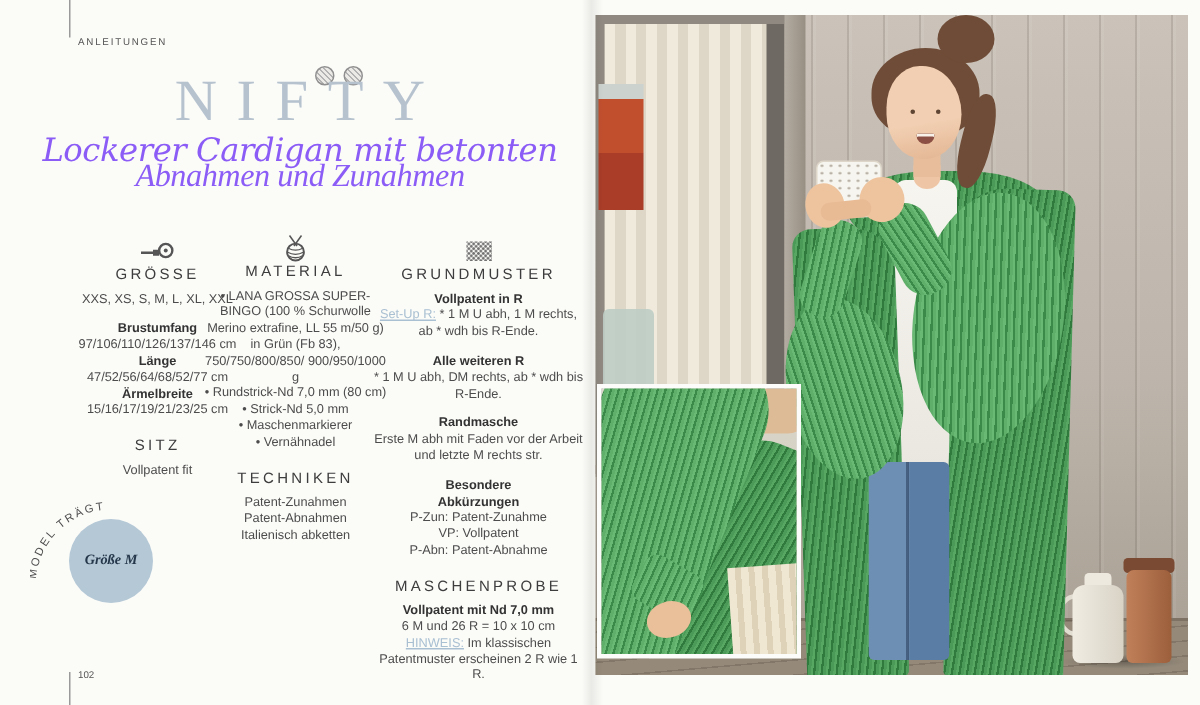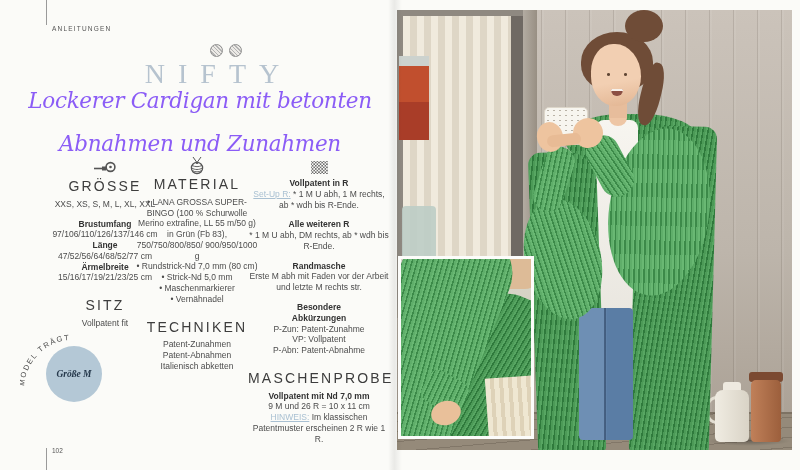--- a/index.html
+++ b/index.html
@@ -7,34 +7,34 @@
           font-family:"Liberation Sans",sans-serif;color:#4a4a4a;}
   
   .rule{position:absolute;width:1px;background:#9a9a9a;}
   .rule-top{left:46px;top:0;height:25px;}
   .rule-bottom{left:46px;top:448px;height:22px;}
   .section-label{position:absolute;left:52px;top:25px;font-size:6.5px;letter-spacing:1.2px;color:#555;}
   .page-number{position:absolute;left:52px;top:447px;font-size:6.5px;color:#555;}
   .dots{position:absolute;left:210px;top:44px;display:flex;gap:6px;}
   .dot{width:11px;height:11px;border-radius:50%;border:1px solid #8f8f8f;
        background:repeating-linear-gradient(45deg,#b3b3b3 0 1px,#eceae6 1px 2.6px);}
-  .title{position:absolute;left:0;top:48px;width:400px;margin:12px;text-align:center;
-         font-family:"Liberation Serif",serif;font-weight:400;font-size:28px;line-height:1;
+  .title{position:absolute;left:0;top:48px;width:400px;margin:0;text-align:center;
+         font-family:"Liberation Serif",serif;font-weight:400;font-size:39px;line-height:1;
          letter-spacing:13px;padding-left:13px;box-sizing:border-box;color:#b6c3cf;}
   .script{position:absolute;width:400px;left:0;text-align:center;
           font-family:"DejaVu Serif",serif;font-style:italic;font-weight:500;
           font-size:21.5px;color:#8b5cf6;letter-spacing:-0.3px;}
   .script.l1{top:88px;}
-  .script.l2{top:131px;}
+  .script.l2{top:105px;font-family:Liberation Serif, serif;}
   .col{position:absolute;text-align:center;font-size:8.5px;line-height:1.27;color:#4c4c4c;}
   .col1{left:40px;top:158px;width:130px;}
   .col2{left:134px;top:156px;width:126px;}
   .col3{left:248px;top:158px;width:142px;}
   .icon-row{height:18px;display:flex;align-items:center;justify-content:center;margin-bottom:2px;}
-  .h-small{font-size:14px;letter-spacing:2.2px;color:#3d3d3d;margin:0 0 3px 0;}
+  .h-small{font-size:10px;letter-spacing:2.2px;color:#3d3d3d;margin:0 0 3px 0;}
   .bold{font-weight:700;color:#333;}
   .mt{margin-top:9px;}
   .mt-lg{margin-top:14px;}
   .accent{color:#a9c0d2;text-decoration:underline;}
   .narrow{max-width:72px;margin-left:auto;margin-right:auto;}
   .grid-icon{width:17px;height:13px;
      background-image:radial-gradient(circle,#6f6f6f 0.8px,transparent 1px),
                       radial-gradient(circle,#6f6f6f 0.8px,transparent 1px);
      background-size:3.2px 3.2px,3.2px 3.2px;background-position:0 0,1.6px 1.6px;}
   
@@ -180,33 +180,34 @@
     <div class="h-small mt-lg">TECHNIKEN</div>
     <div>Patent-Zunahmen</div>
     <div>Patent-Abnahmen</div>
     <div>Italienisch abketten</div>
   </div>
 
   <div class="col col3">
     <div class="icon-row">
       <span class="grid-icon"></span>
     </div>
+    <div class="h-small">GRUNDMUSTER</div>
     <div class="bold">Vollpatent in R</div>
     <div><span class="accent">Set-Up R:</span> <span>* 1 M U abh, 1 M rechts, ab * wdh bis R-Ende.</span></div>
     <div class="bold mt">Alle weiteren R</div>
     <div>* 1 M U abh, DM rechts, ab * wdh bis R-Ende.</div>
     <div class="bold mt">Randmasche</div>
     <div>Erste M abh mit Faden vor der Arbeit und letzte M rechts str.</div>
     <div class="bold mt narrow">Besondere Abkürzungen</div>
     <div>P-Zun: Patent-Zunahme</div>
     <div>VP: Vollpatent</div>
     <div>P-Abn: Patent-Abnahme</div>
     <div class="h-small mt-lg">MASCHENPROBE</div>
     <div class="bold">Vollpatent mit Nd 7,0 mm</div>
-    <div>9 M und 26 R = 10 x 11 cm</div>
+    <div>6 M und 26 R = 10 x 10 cm</div>
     <div><span class="accent">HINWEIS:</span> <span>Im klassischen Patentmuster erscheinen 2 R wie 1 R.</span></div>
   </div>
 
   <div class="rule rule-bottom"></div>
   <div class="page-number">102</div>
 
   <div class="photo">
     <div class="wall"></div>
     <div class="window"></div>
     <div class="glass"></div>

